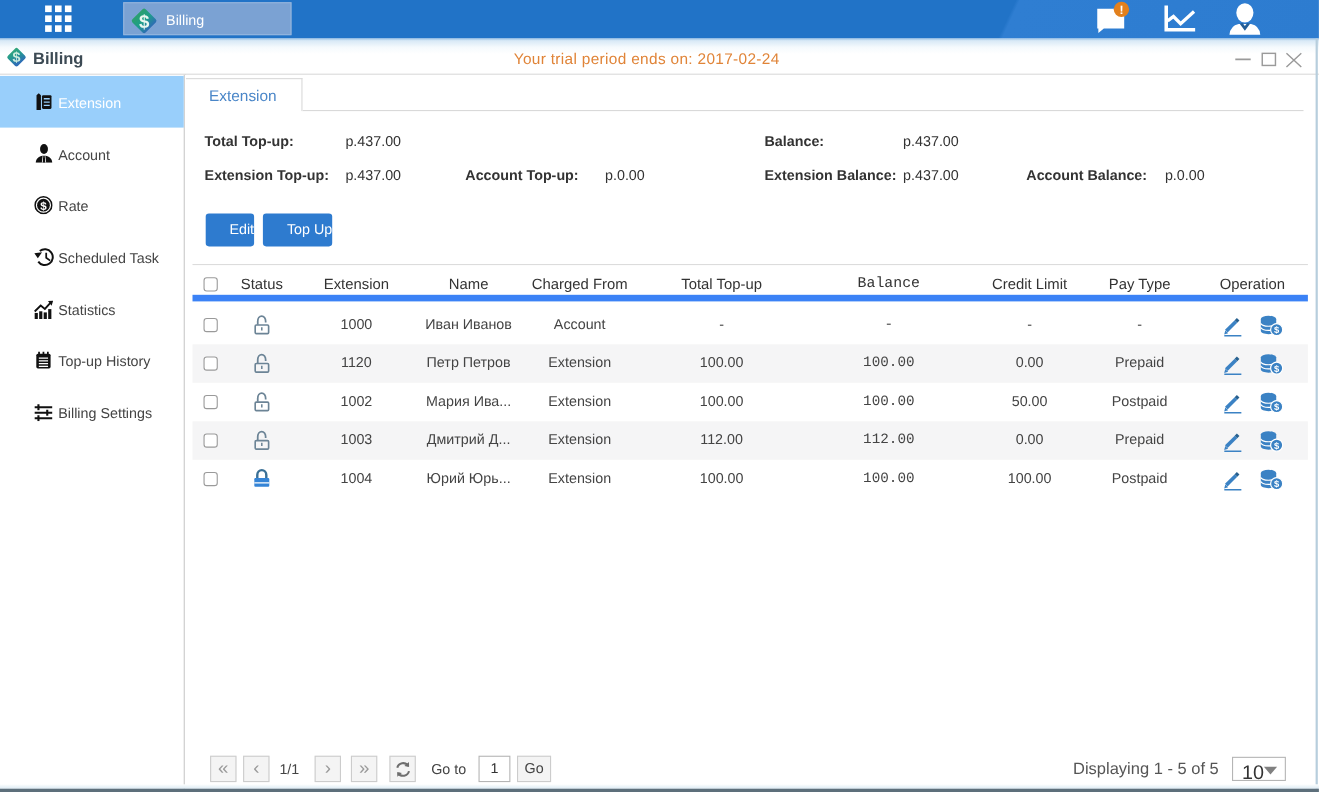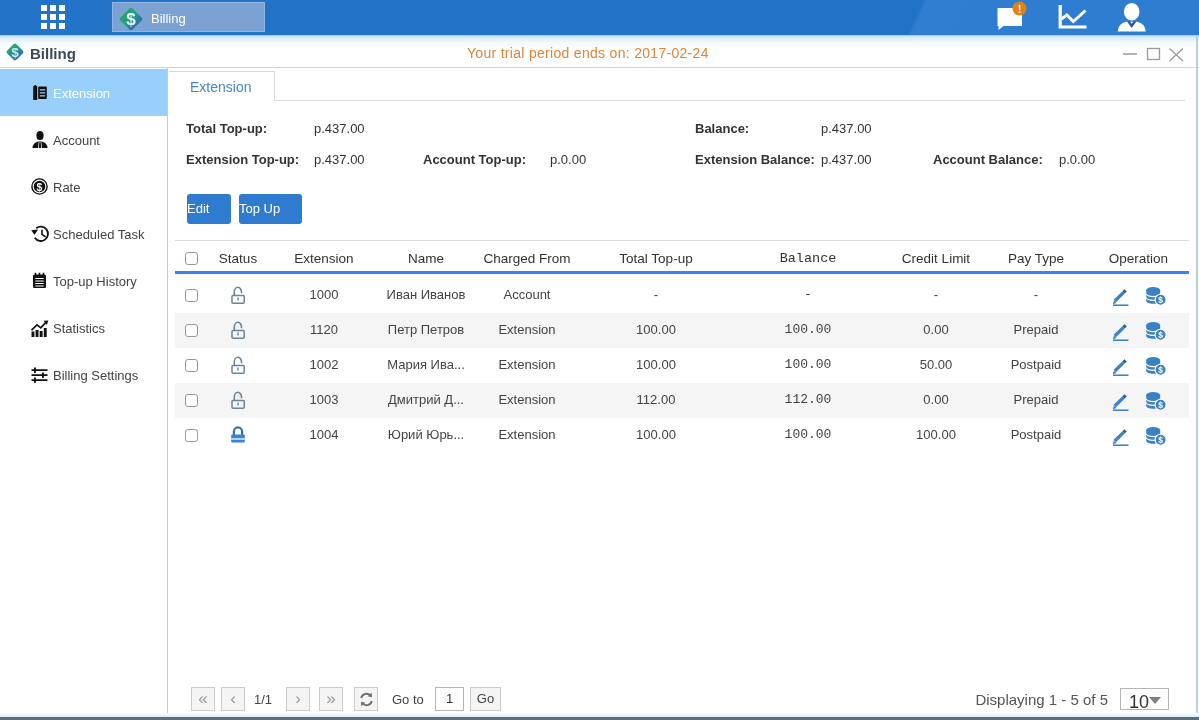--- a/index.html
+++ b/index.html
@@ -37,25 +37,25 @@
 
 #content { position:absolute; left:169px; top:68px; width:1030px; height:649px; background:#fff; }
 #tabline { position:absolute; left:106px; top:32px; width:910px; height:1px; background:#d9d9d9; }
 #tabbox { position:absolute; left:0px; top:3px; width:106px; height:30px; background:#fff;
   border-top:1px solid #d9d9d9; border-right:1px solid #d9d9d9; }
 #tabbox span { position:absolute; left:21px; top:7px; font-size:14px; color:#4a86c8; }
 
 .lab { position:absolute; font-size:13px; font-weight:bold; color:#333; white-space:nowrap; }
 .val { position:absolute; font-size:13px; color:#333; white-space:nowrap; }
 
-.btn { position:absolute; background:#2e7bcf; color:#fff; font-size:13px; text-align:left; border-radius:3px; }
+.btn { position:absolute; background:#2e7bcf; color:#fff; font-size:13px; text-align:right; border-radius:3px; }
 
 
 #tbl { position:absolute; left:6px; top:172px; width:1014px; }
-#thead { height:34px; border-top:1px solid #dcdcdc; border-bottom:3px solid #3b82f6; position:relative; }
+#thead { height:34px; border-top:1px solid #dcdcdc; border-bottom:6px solid #3b82f6; position:relative; }
 .hc { position:absolute; top:10px; font-size:13.5px; color:#333; text-align:center; }
 .trow { position:relative; height:35px; }
 .trow.alt { background:#f5f5f6; }
 .tc { position:absolute; top:9px; font-size:13px; color:#444; text-align:center; white-space:nowrap; }
 .cb { position:absolute; left:10px; width:13px; height:13px; border:1px solid #9a9a9a; border-radius:3px; background:#fff; }
 .c1 { left:35px;   width:56px;  }
 .c2 { left:91px;   width:116px; }
 .c3 { left:207px;  width:88px;  }
 .c4 { left:295px;  width:114px; }
 .c5 { left:409px;  width:144px; }
@@ -190,41 +190,41 @@
     </div>
     <div class="sitem">
       <svg width="19" height="18" viewBox="0 0 19 18">
         <path d="M5.2 3.2 A7.2 7.2 0 1 1 3.8 12.8" fill="none" stroke="#111" stroke-width="1.8"></path>
         <path d="M0.2 5.2 L7.2 4.4 L3.4 9.8 Z" fill="#111"></path>
         <path d="M11 4.8 V9.3 l3.6 2.6" fill="none" stroke="#111" stroke-width="1.6"></path>
       </svg>
       <span class="lbl">Scheduled Task</span>
     </div>
     <div class="sitem">
-      <svg width="17" height="17" viewBox="0 0 17 17">
-        <rect x="2" y="2.5" width="13" height="13.5" rx="1.5" fill="#111"></rect>
-        <path d="M4.5 0.8 v3 M8.5 0.8 v3 M12.5 0.8 v3" stroke="#111" stroke-width="1.6"></path>
-        <g stroke="#fff" stroke-width="1.1">
-            <path d="M4.3 6.5 h8.4 M4.3 9 h8.4 M4.3 11.5 h8.4 M4.3 14 h8.4"></path>
-          </g>
-      </svg>
-      <span class="lbl">Top-up History</span>
-    </div>
-    <div class="sitem">
       <svg width="18" height="18" viewBox="0 0 18 18">
         <g fill="#111">
           <rect x="0.5" y="12.5" width="2.9" height="5.5"></rect>
           <rect x="4.6" y="11" width="2.9" height="7"></rect>
           <rect x="8.7" y="12" width="2.9" height="6"></rect>
           <rect x="12.8" y="9" width="2.9" height="9"></rect>
         </g>
         <path d="M0.5 11.2 L6 5.8 L9.8 8.8 L14.8 3.4" fill="none" stroke="#111" stroke-width="1.7"></path>
         <path d="M12.6 1.7 L17.3 1.5 L15.9 6 Z" fill="#111"></path>
       </svg>
       <span class="lbl">Statistics</span>
+    </div>
+    <div class="sitem">
+      <svg width="17" height="17" viewBox="0 0 17 17">
+        <rect x="2" y="2.5" width="13" height="13.5" rx="1.5" fill="#111"></rect>
+        <path d="M4.5 0.8 v3 M8.5 0.8 v3 M12.5 0.8 v3" stroke="#111" stroke-width="1.6"></path>
+        <g stroke="#fff" stroke-width="1.1">
+            <path d="M4.3 6.5 h8.4 M4.3 9 h8.4 M4.3 11.5 h8.4 M4.3 14 h8.4"></path>
+          </g>
+      </svg>
+      <span class="lbl">Top-up History</span>
     </div>
     <div class="sitem">
       <svg width="17" height="17" viewBox="0 0 17 17">
         <g stroke="#111" stroke-width="1.7">
           <path d="M0.5 4.2 h16 M0.5 9.2 h16 M0.5 14.2 h16"></path>
         </g>
         <g fill="#111">
           <rect x="3" y="1.5" width="1.9" height="5.4"></rect>
           <rect x="11" y="6.5" width="1.9" height="5.4"></rect>
           <rect x="3" y="11.5" width="1.9" height="5.4"></rect>

